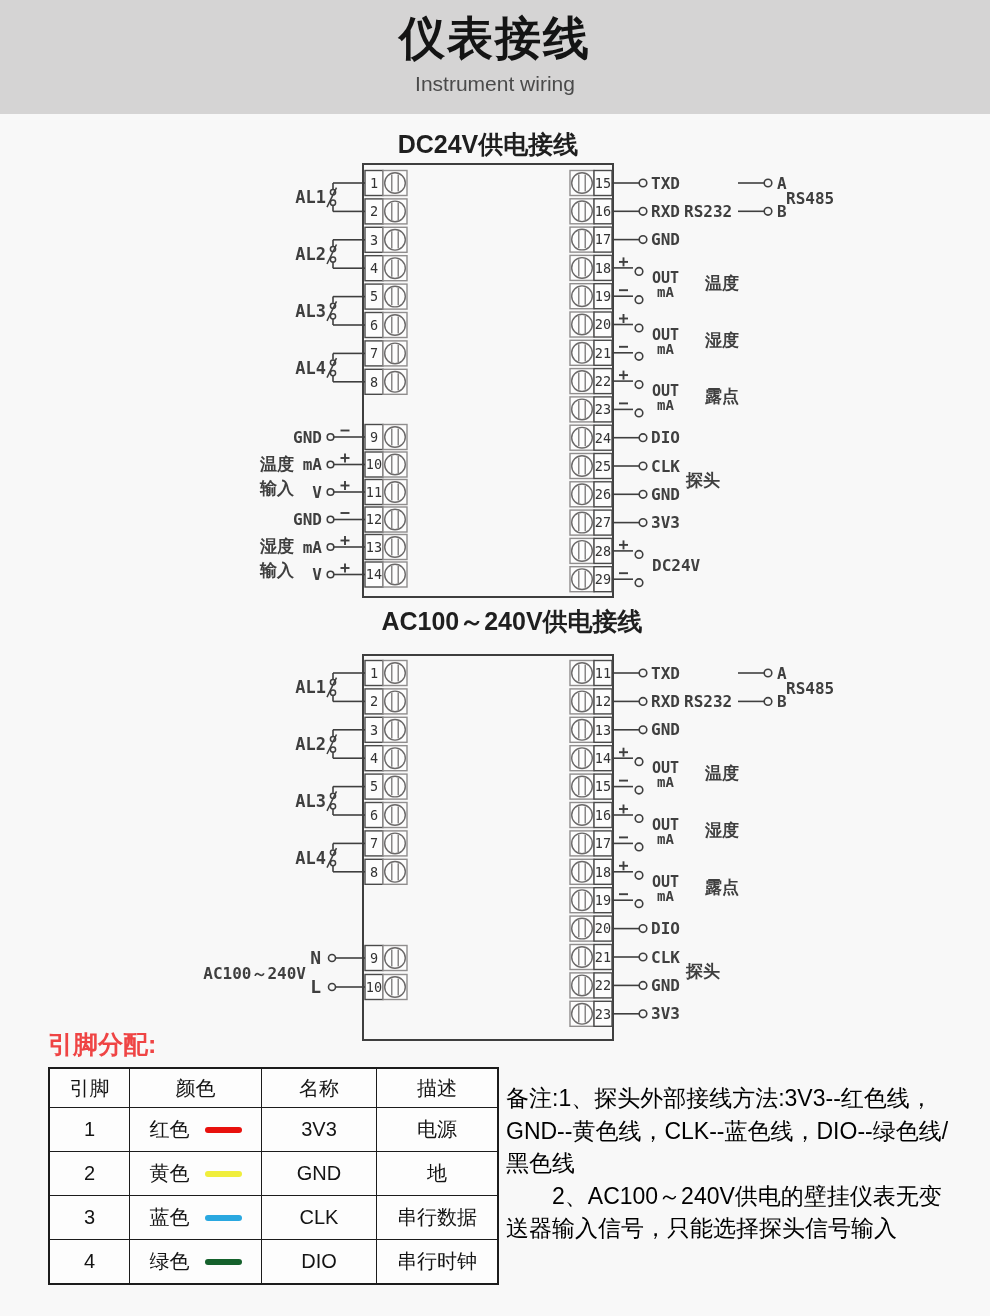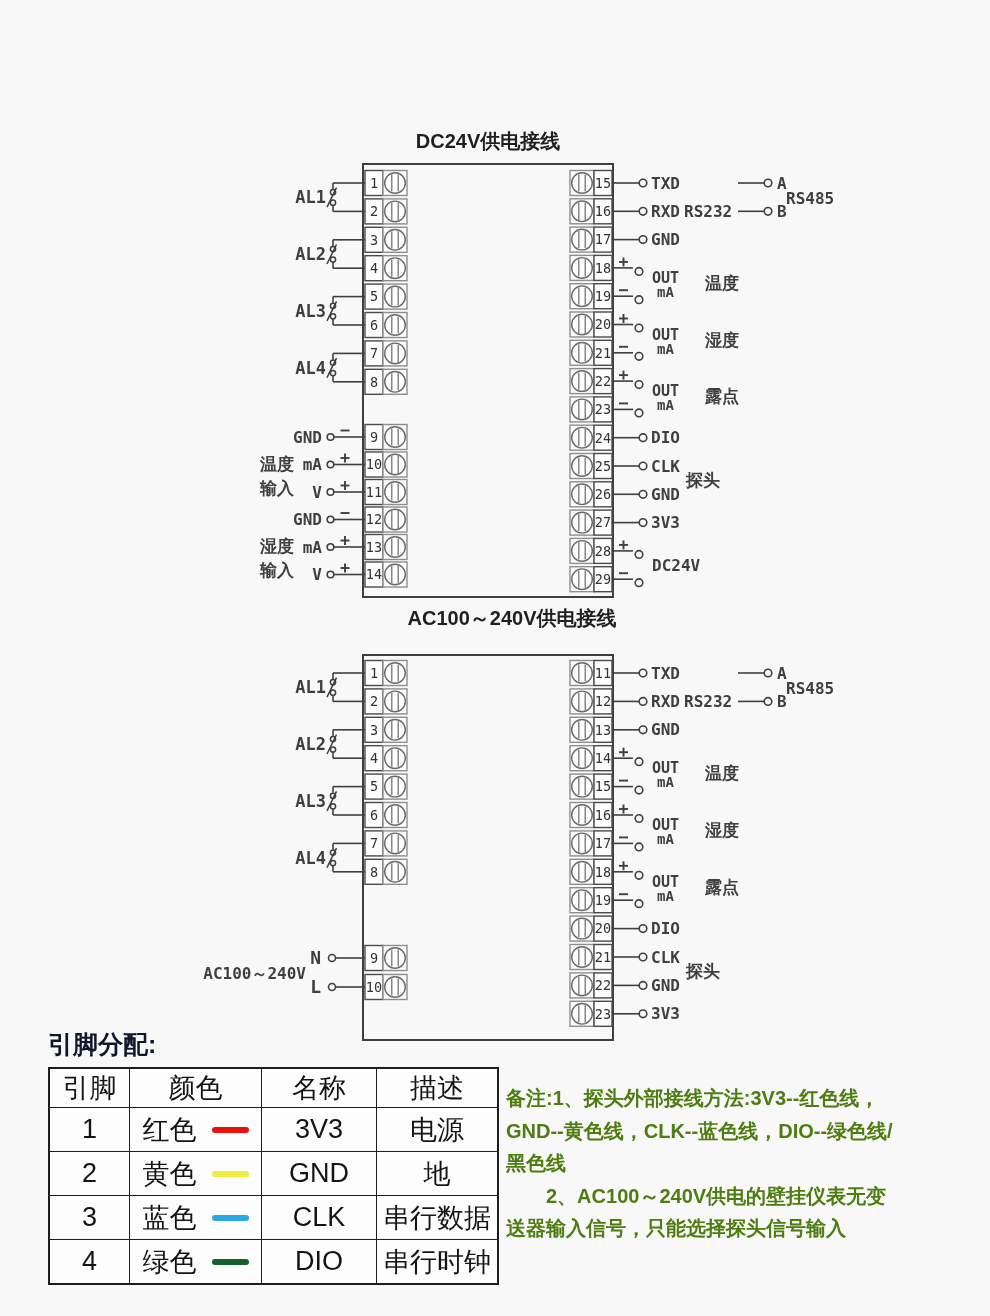--- a/index.html
+++ b/index.html
@@ -9,54 +9,58 @@
     font-family:"Liberation Sans","DejaVu Sans",sans-serif;color:#222;
   }
   .hdr{
     position:absolute;left:0;top:0;width:100%;height:114px;
     background:#d5d4d4;text-align:center;
   }
   .hdr h1{margin:8px 0 0 0;font-size:46px;font-weight:700;color:#141414;letter-spacing:2px;}
   .hdr .sub{font-size:21px;color:#4a4a4a;margin-top:2px;}
   .diag-title{
     position:absolute;left:0;width:976px;text-align:center;
-    font-size:20px;font-weight:700;color:#1f1f1f;
+    font-size:25px;font-weight:700;color:#1f1f1f;
   }
   #dcTitle{top:128px;}
   #acTitle{top:605px;margin-left:24px;}
   svg.wiring{position:absolute;left:0;top:0;pointer-events:none;}
   .tbl-title{
     position:absolute;left:48px;top:1028px;
-    font-size:25px;font-weight:700;color:#0f172a;
+    font-size:25px;font-weight:700;color:#ef4444;
   }
   table.pins{
     position:absolute;left:48px;top:1067px;border-collapse:collapse;
     background:#fdfdfd;
   }
   table.pins th,table.pins td{
     border:1.5px solid #1c1c1c;font-weight:400;
-    font-size:27px;color:#141414;text-align:center;padding:0;
+    font-size:20px;color:#141414;text-align:center;padding:0;
   }
   table.pins{border:2px solid #1c1c1c;}
   table.pins th{height:38px;}
   table.pins td{height:43px;}
   .c-pin{width:79px;} .c-color{width:131px;} .c-name{width:114px;} .c-desc{width:120px;margin-top:16px;}
   .colorcell{display:flex;align-items:center;justify-content:center;gap:15px;}
   .swatch{display:inline-block;width:37px;height:6px;border-radius:3px;}
   td.c-desc{text-align:left;padding-left:10px;}
   .notes{
     position:absolute;left:506px;top:1082px;width:480px;
-    font-size:20px;line-height:32.5px;color:#4d7c0f;white-space:pre-wrap;font-weight:bold;
+    font-size:23px;line-height:32.5px;color:#000000;white-space:pre-wrap;
   }
 </style>
 </head>
 <body>
 
 <div class="page">
 
+  <div class="hdr">
+    <h1>仪表接线</h1>
+    <div class="sub">Instrument wiring</div>
+  </div>
 
   <div id="dcTitle" class="diag-title">DC24V供电接线</div>
   <div id="acTitle" class="diag-title">AC100～240V供电接线</div>
 
   <svg id="wiring" class="wiring" width="990" height="1316" viewBox="0 0 990 1316">
       <g>
         <rect x="363" y="164" width="250" height="433" fill="none" stroke="#3f3f3f" stroke-width="2"></rect>
         <g>
           <rect x="365" y="170.5" width="18" height="25" fill="#fdfdfd" stroke="#4a4a4a" stroke-width="1.4"></rect>
           <rect x="383" y="170.5" width="24" height="25" fill="#fdfdfd" stroke="#8f8d8d" stroke-width="1.4"></rect>

